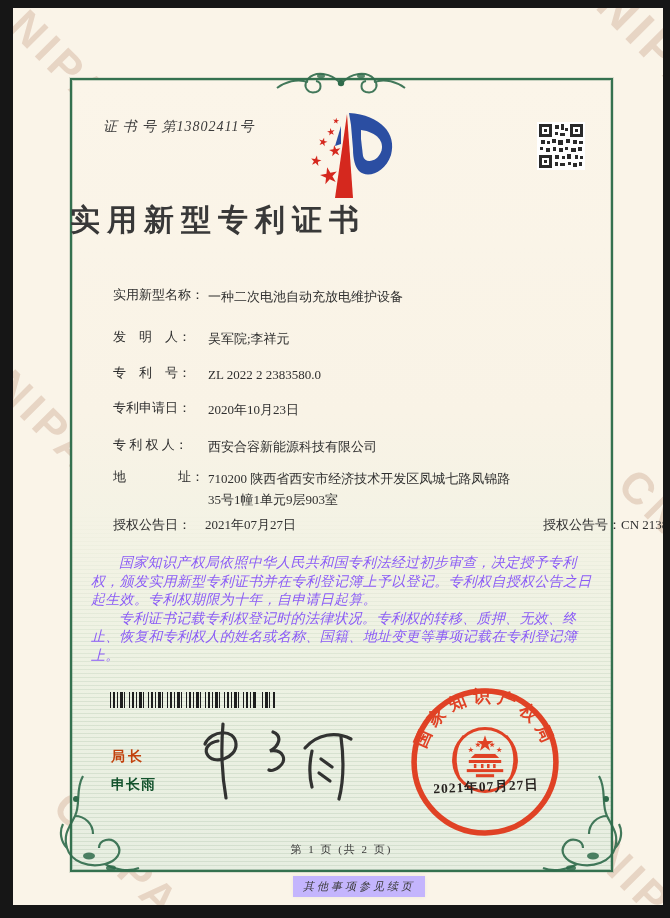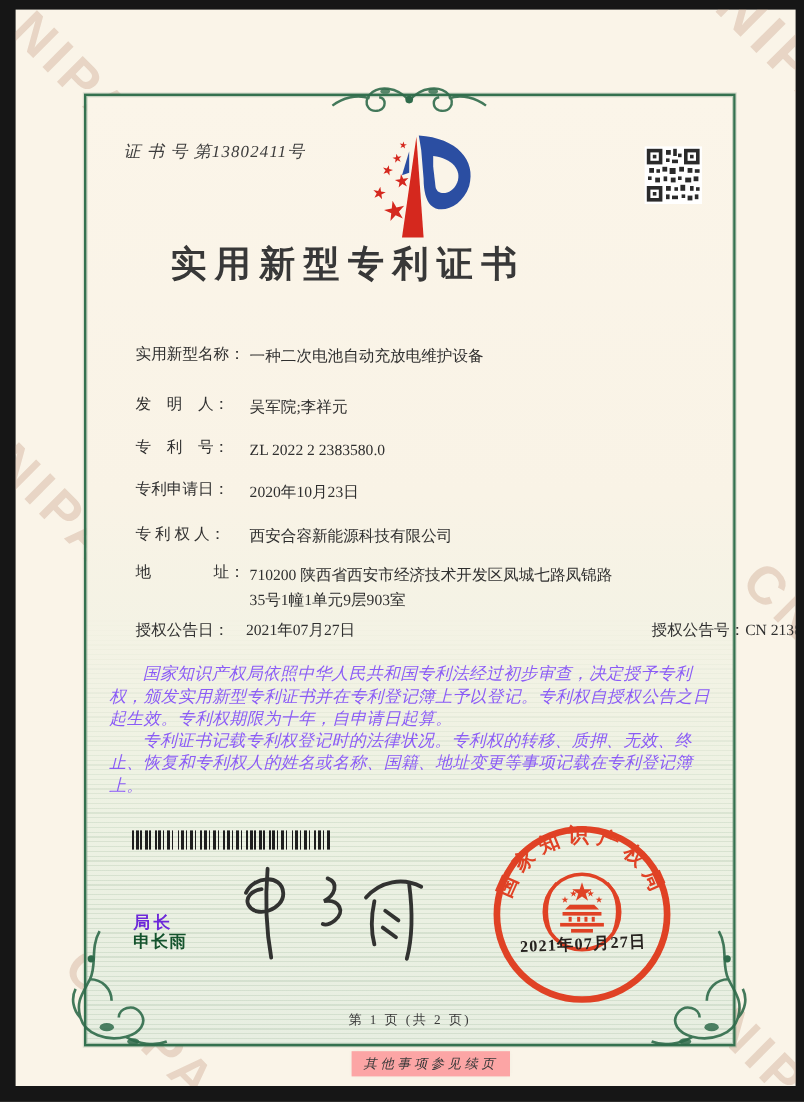--- a/index.html
+++ b/index.html
@@ -16,43 +16,43 @@
   .frame{position:absolute;left:57px;top:70px;width:543px;height:794px;box-sizing:border-box;
          border:2px solid #34714f;box-shadow:inset 0 0 0 1px rgba(64,118,86,.28), 0 0 0 1px rgba(64,118,86,.18);
          background:linear-gradient(180deg,#fbf5e9 0%,#f9f3e6 42%,#eef2e3 72%,#e7eee1 100%);}
   .guill{position:absolute;left:0;right:0;bottom:0;height:46%;
          background:repeating-linear-gradient(0deg,rgba(110,150,115,.16) 0 1px,rgba(0,0,0,0) 1px 4px);
          -webkit-mask-image:linear-gradient(180deg,transparent,#000 55%);
          mask-image:linear-gradient(180deg,transparent,#000 55%);}
   .certno{position:absolute;left:90px;top:110px;font-size:14px;color:#3c3c3c;letter-spacing:1px;font-style:italic;}
   .logo{position:absolute;left:272px;top:102px;width:112px;height:94px;}
   .qr{position:absolute;left:524px;top:113px;width:48px;height:50px;}
-  .title{position:absolute;left:57px;top:192px;width:440px;text-align:center;
+  .title{position:absolute;left:57px;top:192px;width:440px;text-align:left;
          font-size:30px;font-weight:700;color:#383838;letter-spacing:7px;}
   .frow{position:absolute;left:100px;width:480px;font-size:13px;color:#2f2f2f;}
   .flabel{display:inline-block;width:92px;vertical-align:top;}
   .fvalue{display:inline-block;width:315px;vertical-align:top;padding-left:3px;line-height:21px;}
   .frow2{position:absolute;left:430px;top:0;width:180px;}
   .paras{position:absolute;left:78px;top:546px;width:506px;font-size:14px;line-height:18.5px;
          color:#8b5cf6;font-style:italic;letter-spacing:.3px;}
   .paras p{margin:0;text-indent:2em;}
   .barcode{position:absolute;left:97px;top:684px;width:166px;height:16px;
     background:repeating-linear-gradient(90deg,#1e1e1e 0 1.5px,transparent 1.5px 3px,
       #1e1e1e 3px 5.5px,transparent 5.5px 7px,#1e1e1e 7px 8px,transparent 8px 10.5px,
       #1e1e1e 10.5px 13px,transparent 13px 14.5px,#1e1e1e 14.5px 15.5px,transparent 15.5px 19px);}
-  .sig-title{position:absolute;left:98px;top:740px;font-size:14px;color:#6d28d9;letter-spacing:3px;font-weight:600;margin-top:12px;}
+  .sig-title{position:absolute;left:98px;top:740px;font-size:14px;color:#c2410c;letter-spacing:3px;font-weight:600;}
   .sig-name{position:absolute;left:98px;top:768px;font-size:14px;color:#14532d;letter-spacing:1px;font-weight:600;}
   .sig-hand{position:absolute;left:172px;top:700px;width:185px;height:95px;}
   .seal{position:absolute;left:396px;top:678px;width:152px;height:152px;opacity:.92;}
   .seal-date{position:absolute;left:392px;top:770px;width:162px;text-align:center;font-size:13.5px;
              font-weight:700;color:#26221f;transform:rotate(-2.5deg);letter-spacing:1px;}
   .pageinfo{position:absolute;left:57px;top:834px;width:543px;text-align:center;
             font-size:11px;color:#3a3a3a;letter-spacing:2px;}
   .footnote-wrap{position:absolute;left:0;top:868px;width:650px;text-align:center;}
-  .footnote{display:inline-block;background:#fca5a5;padding:3px 10px;font-size:11px;
+  .footnote{display:inline-block;background:#c4b5fd;padding:3px 10px;font-size:11px;
             color:#3a3a3a;letter-spacing:3px;font-style:italic;box-shadow:0 0 4px rgba(0,0,0,.05);margin-left:42px;}
   .orn{position:absolute;pointer-events:none;}
 </style>
 </head>
 <body>
 
 <div class="stage">
   <div class="paper">
 
     <span class="wm" style="left:-45px;top:15px;">CNIPA</span>

